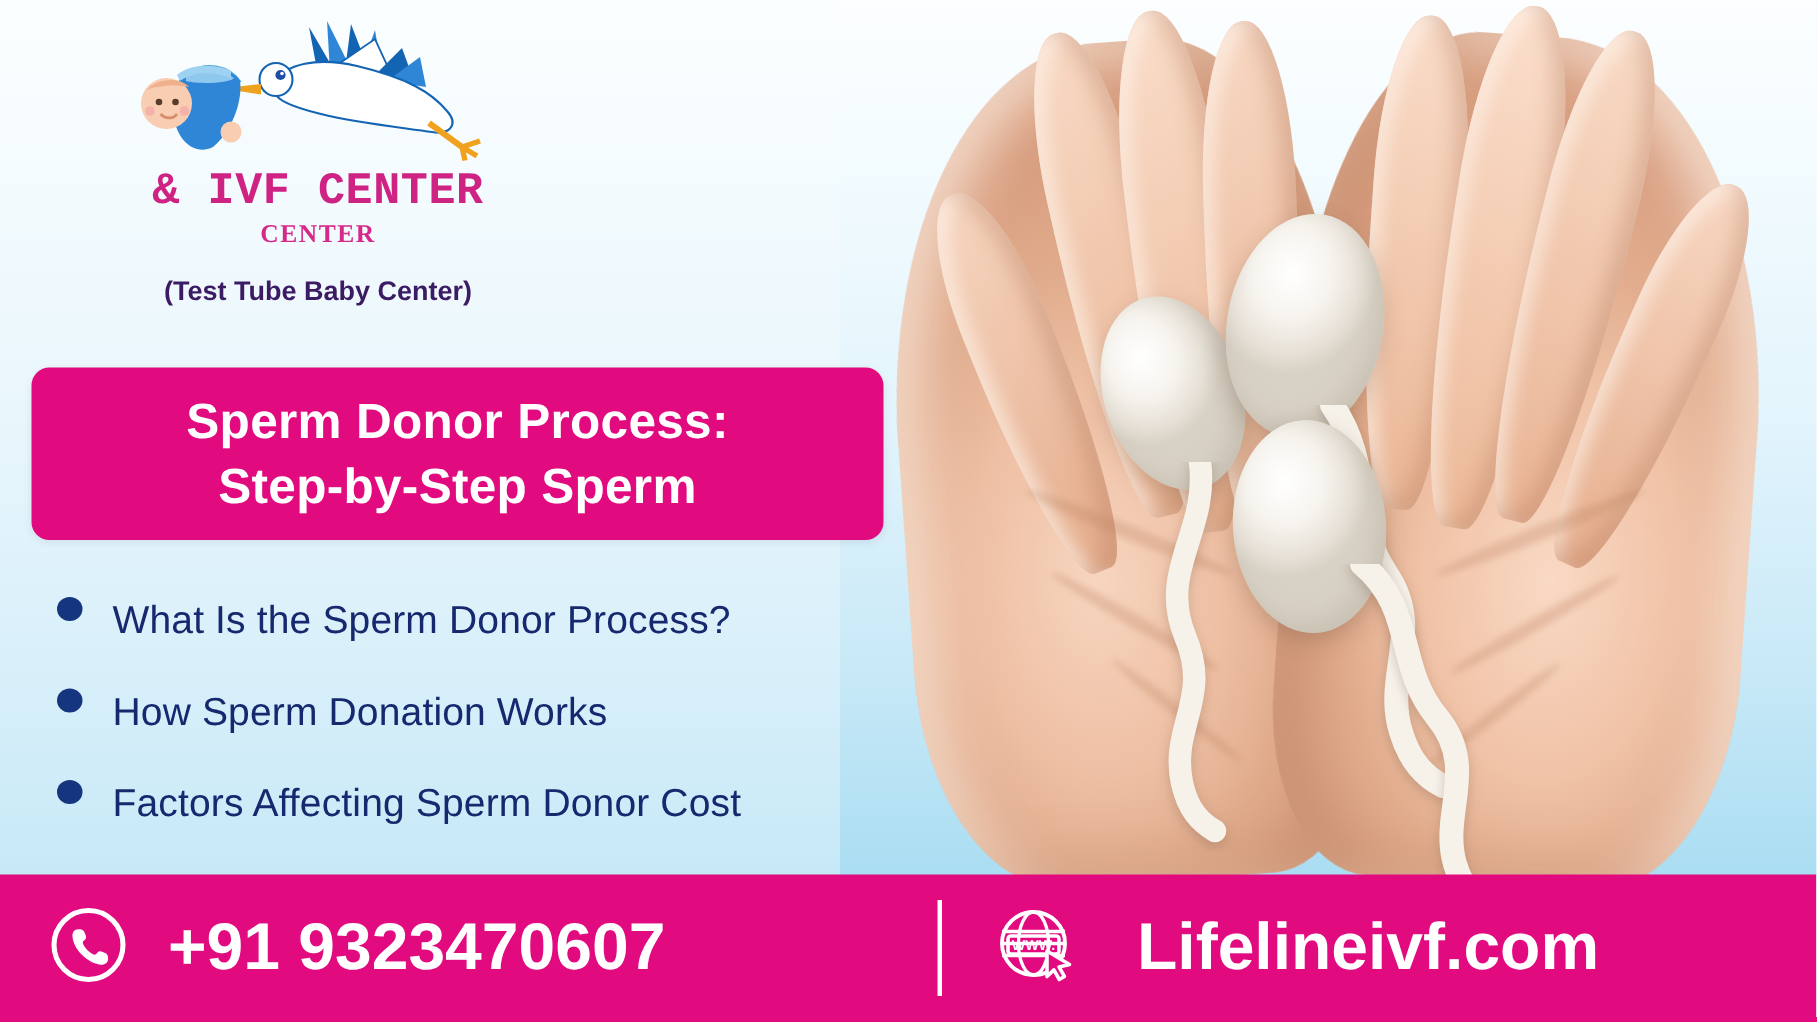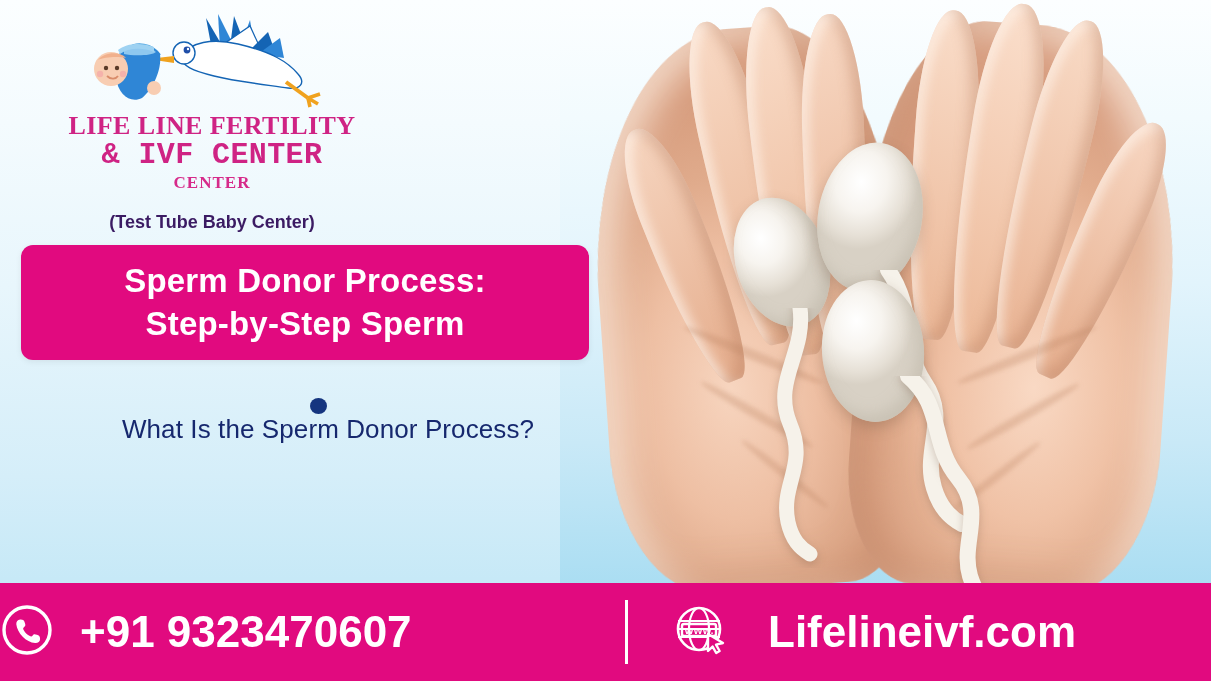--- a/index.html
+++ b/index.html
@@ -84,31 +84,31 @@
     display:flex; flex-direction:column; align-items:center; justify-content:center;
     box-shadow:0 2px 6px rgba(0,0,0,.07);
   }
   .headline .hl{
     color:#ffffff; font-weight:bold; font-size:33px; letter-spacing:.2px;
     line-height:1.28; text-align:center; white-space:nowrap;
   }
 
   
   .bullets{ position:absolute; left:38px; top:398px; width:580px; }
-  .bullet-row{ display:flex; align-items:center; height:61px;flex-direction:column; }
+  .bullet-row{ display:flex; align-items:flex-start; height:61px; }
   .dot{ width:17px; height:16px; border-radius:50%; background:#15357f; flex:0 0 auto; margin-right:20px;}
   .btext{ color:#16286e; font-size:26px; letter-spacing:.1px; white-space:nowrap; }
 
   
   .footer{
     position:absolute; left:0; top:583px; width:1211px; height:98px;
     background:#e10a7f; display:flex; align-items:center;
   }
-  .foot-left{ width:625px; display:flex; align-items:center; }
-  .foot-right{ flex:1; display:flex; align-items:center; padding-left:46px; }
+  .foot-left{ width:625px; display:flex; align-items:center; padding-left:32px; }
+  .foot-right{ flex:1; display:flex; align-items:center; padding-left:36px; }
   .divider{ position:absolute; left:625px; top:600px; width:3px; height:64px; background:#ffffff; }
   .phone-num{ color:#fff; font-size:44px; font-weight:bold; letter-spacing:0px; margin-left:26px; white-space:nowrap;}
   .site{ color:#fff; font-size:44px; font-weight:bold; letter-spacing:0px; margin-left:39px; white-space:nowrap;}
   .ico{ flex:0 0 auto; }
 </style>
 </head>
 <body>
 
 <div id="poster">
 
@@ -194,35 +194,42 @@
         <circle cx="44" cy="56" r="2.2" fill="#5a3a28"></circle>
         <circle cx="55" cy="56" r="2.2" fill="#5a3a28"></circle>
         <path d="M45 64 C 49 68, 54 67, 56 64" stroke="#d98c6a" stroke-width="1.8" fill="none"></path>
         <circle cx="38" cy="62" r="3.2" fill="#f4a8a8" opacity=".75"></circle>
         <circle cx="61" cy="62" r="3.2" fill="#f4a8a8" opacity=".75"></circle>
 
         <circle cx="92" cy="76" r="7" fill="#f8cdb2"></circle>
       </svg>
     </div>
 
-    <div class="logo-l1">LIFE LINE FERTILITY</div>
     <div class="logo-l2">&amp; IVF CENTER</div>
     <div class="logo-l3">CENTER</div>
     <div class="logo-l4">(Test Tube Baby Center)</div>
   </div>
 
   <div class="headline">
     <div class="hl">Sperm Donor Process:</div>
     <div class="hl">Step-by-Step Sperm</div>
   </div>
 
   <div class="bullets">
     <div class="bullet-row">
       <span class="dot"></span>
       <span class="btext">What Is the Sperm Donor Process?</span>
+    </div>
+    <div class="bullet-row">
+      <span class="dot"></span>
+      <span class="btext">How Sperm Donation Works</span>
+    </div>
+    <div class="bullet-row">
+      <span class="dot"></span>
+      <span class="btext">Factors Affecting Sperm Donor Cost</span>
     </div>
   </div>
 
   <div class="footer">
 
     <div class="foot-left">
       <span class="ico">
         <svg width="54" height="54" viewBox="0 0 54 54">
           <circle cx="27" cy="27" r="23" fill="none" stroke="#ffffff" stroke-width="3.4"></circle>
           <path d="M20.5 16.5 c3 0 3.6 1.2 4.3 3.2 .7 2 1 3 -.6 4.2 -1.3 1 -1.3 1.6 -.4 3.3 1.3 2.4 3.2 4.3 5.6 5.6 1.7 .9 2.3 .9 3.3 -.4 1.2 -1.6 2.2 -1.3 4.2 -.6 2 .7 3.2 1.3 3.2 4.3 0 2.6 -2.2 4.2 -5 4 -4.5 -.4 -9 -3 -12.4 -6.4 -3.4 -3.4 -6 -7.9 -6.4 -12.4 -.2 -2.8 1.4 -5 4.2 -4.8 z" fill="#ffffff"></path>

